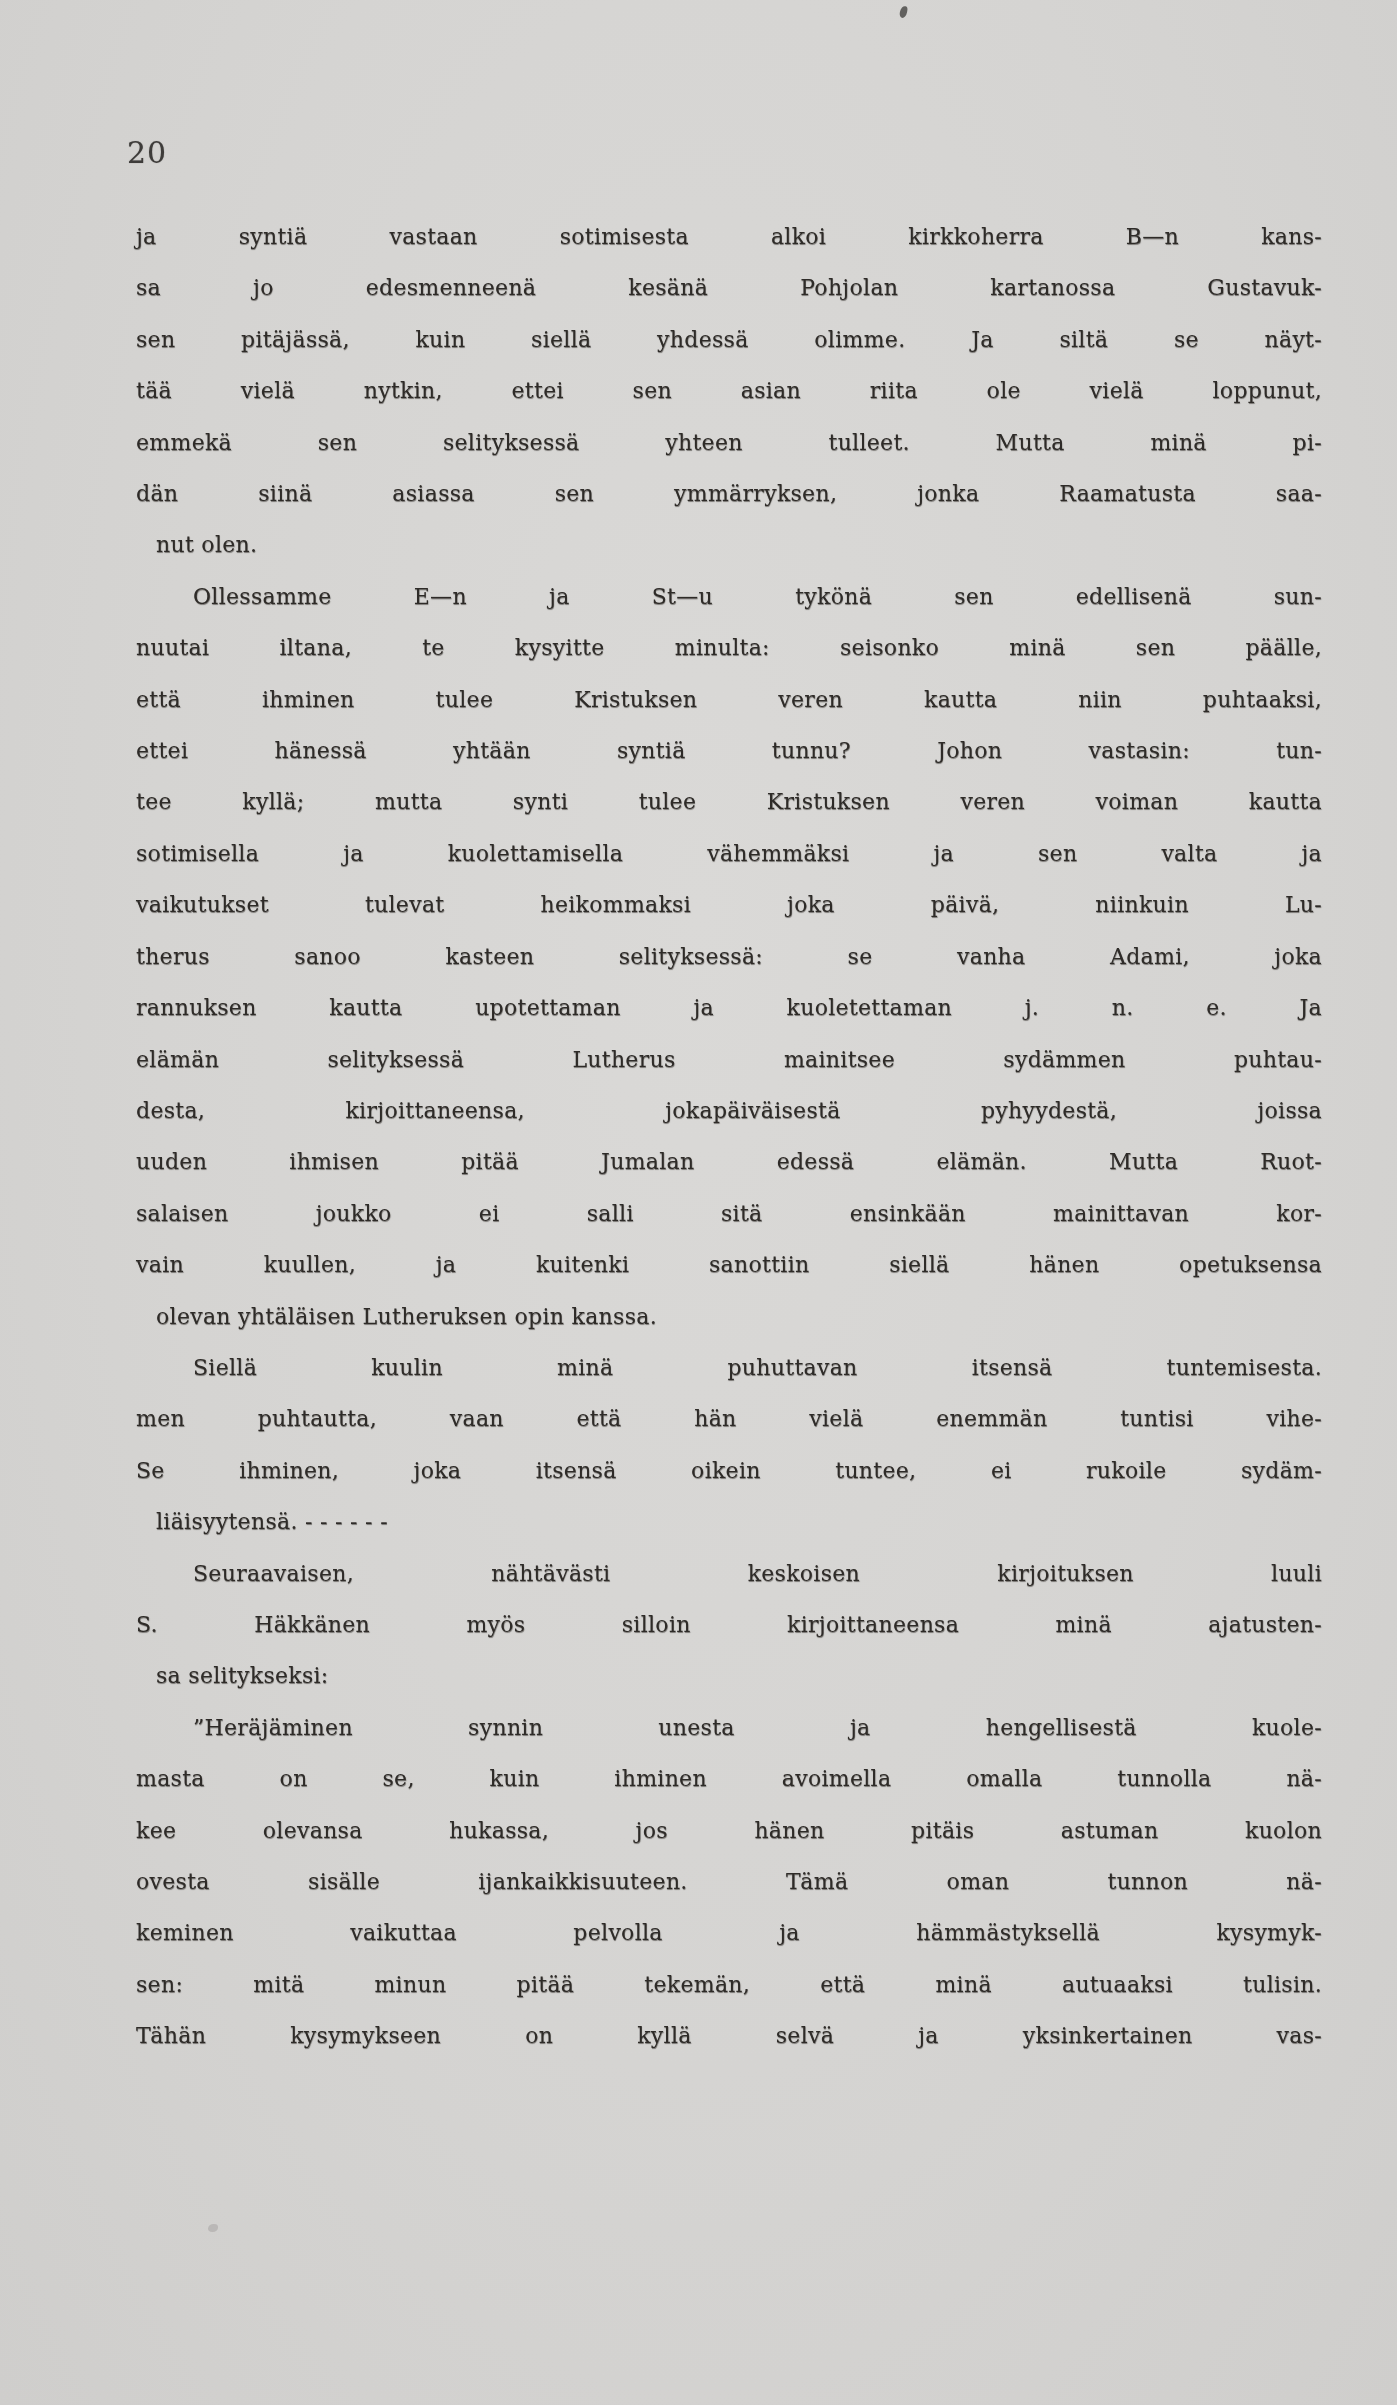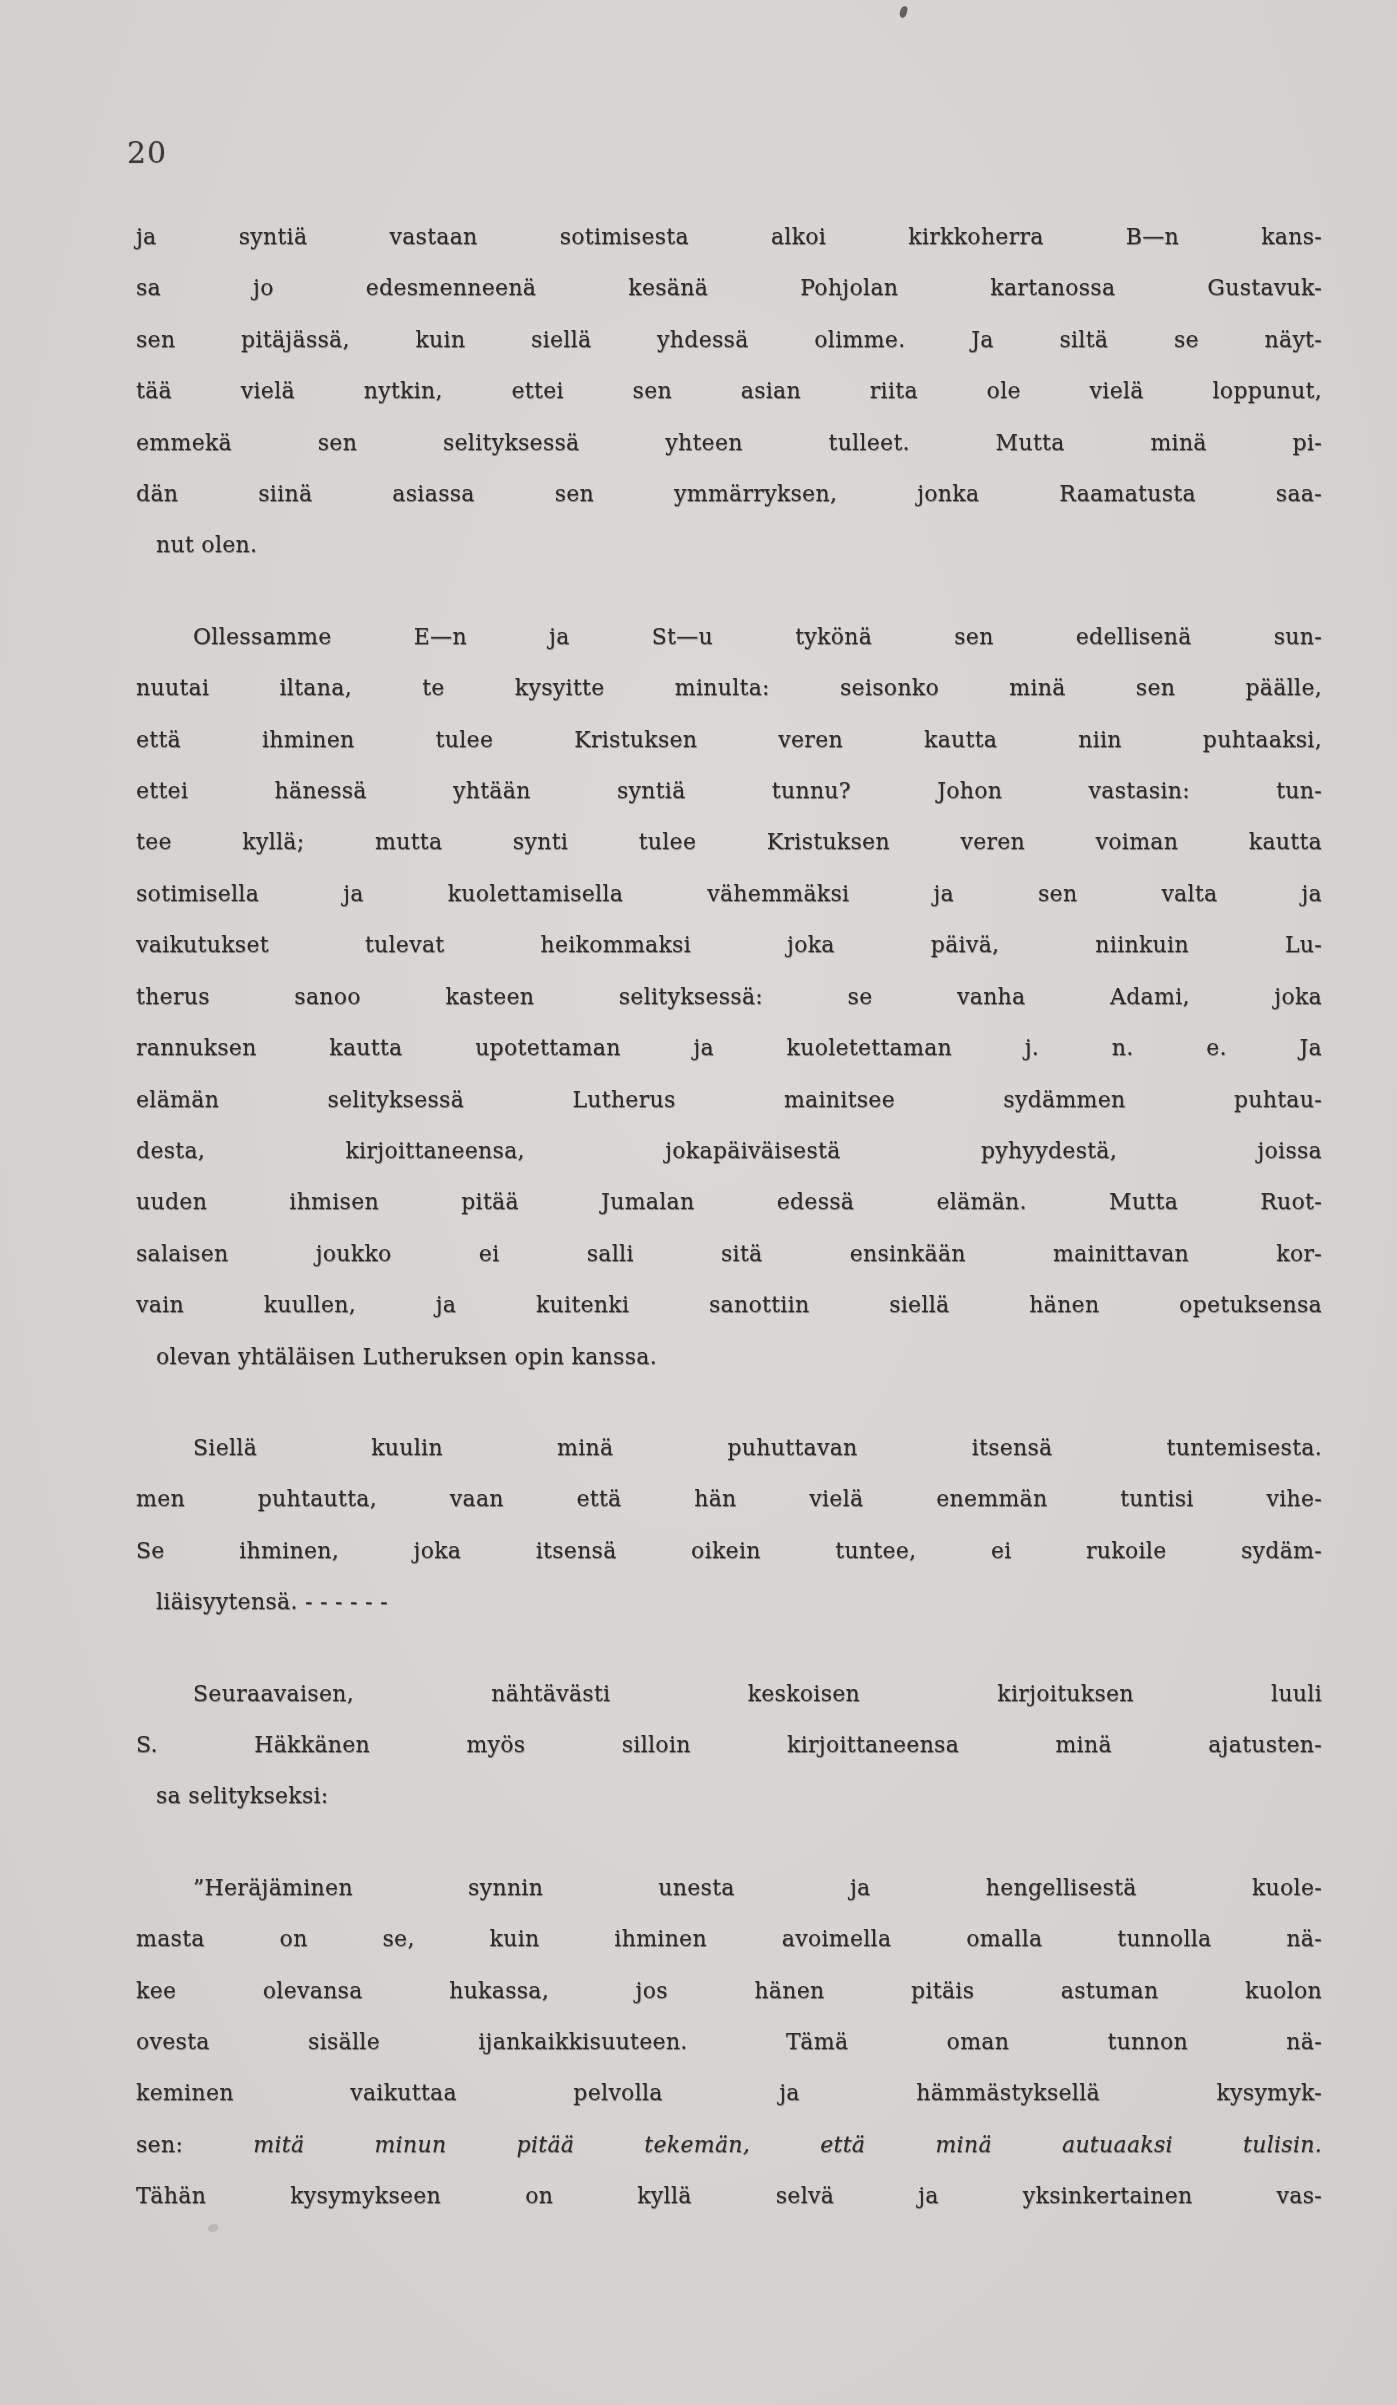--- a/index.html
+++ b/index.html
@@ -36,22 +36,22 @@
     filter: blur(0.25px);
     text-shadow: 0.4px 0.5px 0.8px rgba(44,40,36,0.55);
   }
   .para { margin: 0; padding: 0; }
   .line {
     text-align: justify;
     text-align-last: justify;
     white-space: normal;
   }
   .line.endp { text-align-last: left; margin-left: 20px; }
-  .line.indent { text-indent: 57px; margin-top: 40px; }
-  .italic { font-style: italic; }
+  .line.indent { text-indent: 57px; }
+  .italic { }
   .speck {
     position: absolute;
     border-radius: 60% 40% 55% 45%;
   }
   .speck-top {
     left: 900px; top: 6px;
     width: 7px; height: 12px;
     background: #4e4c4a;
     transform: rotate(12deg);
     opacity: 0.85;

